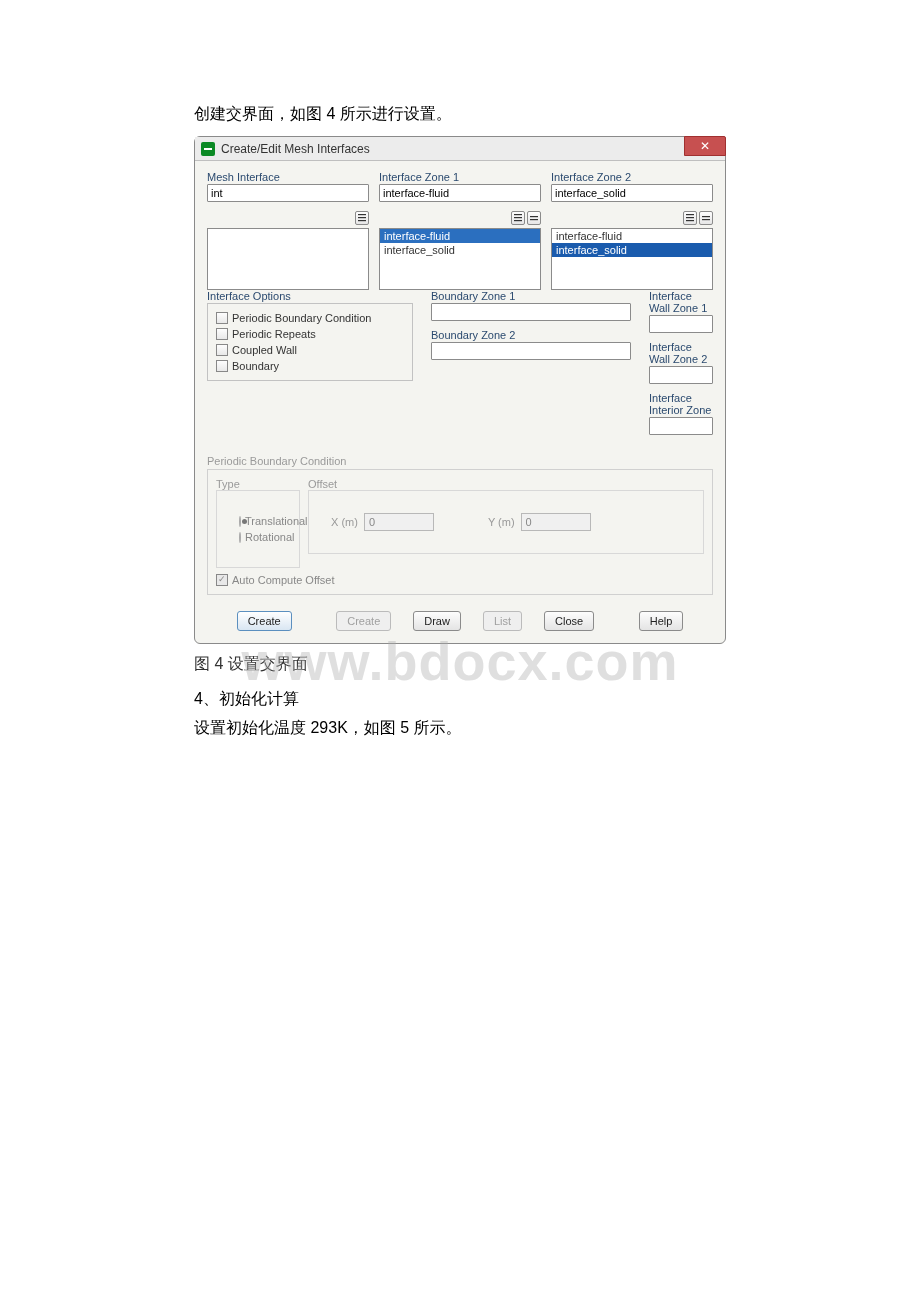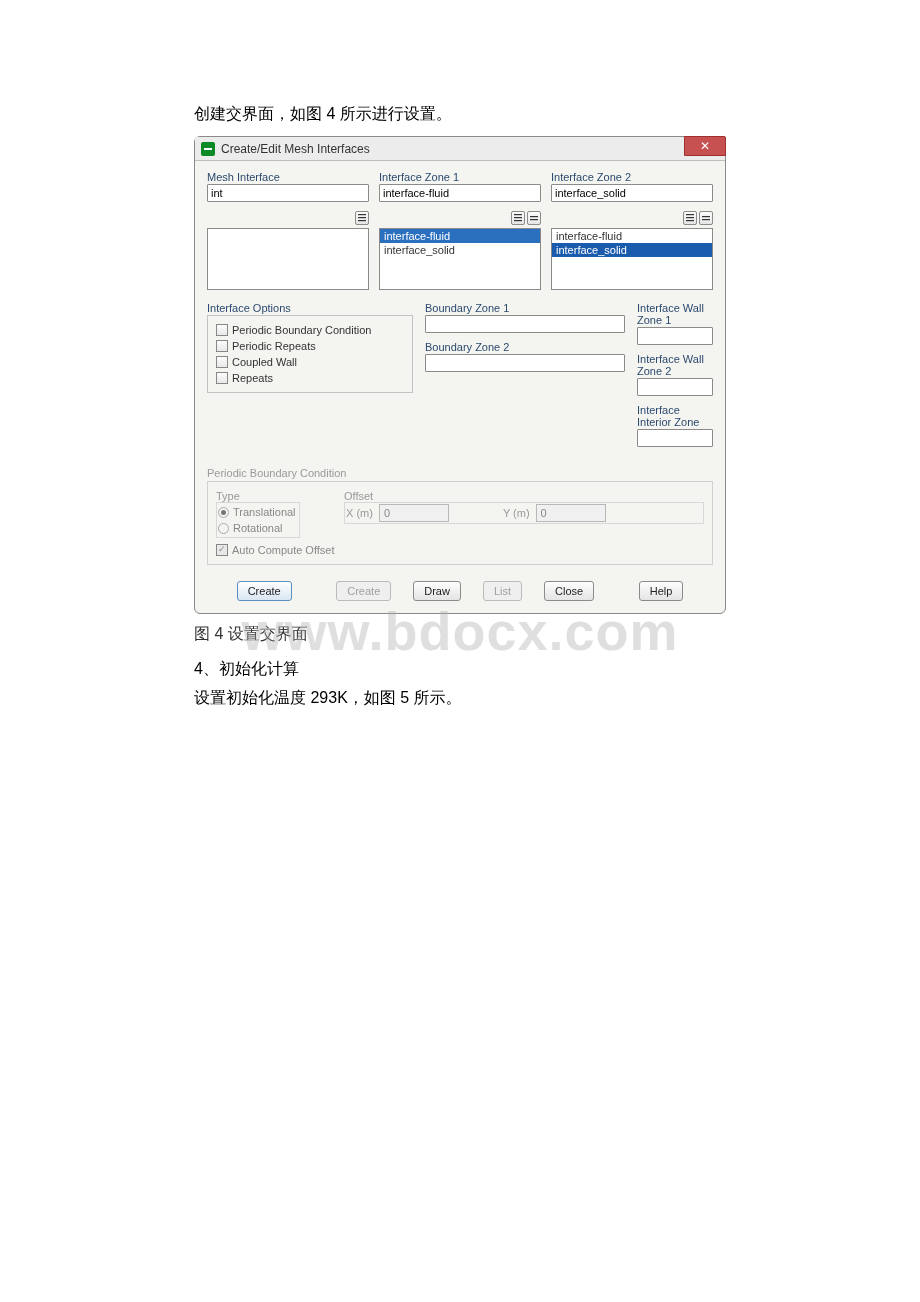--- a/index.html
+++ b/index.html
@@ -23,35 +23,35 @@
     .tbox { width: 100%; height: 18px; border: 1px solid #8b8b8b; background: #fff; font-size: 11px; padding: 1px 3px; border-radius: 1px; }
     
     .filter-row { display: flex; justify-content: flex-end; align-items: center; height: 20px; gap: 2px; }
     .icon-btn { width: 14px; height: 14px; border: 1px solid #8b8b8b; border-radius: 2px; background: linear-gradient(#fdfdfd,#e6e6e6); display: flex; align-items: center; justify-content: center; font-size: 8px; color: #333; }
     
     .listbox { width: 100%; height: 62px; border: 1px solid #8b8b8b; background: #fff; overflow: hidden; }
     .listitem { padding: 1px 4px; font-size: 11px; color: #333; cursor: default; }
     .listitem.selected { background: #2b6fbf; color: #fff; }
     .listitem.sel-dark { background: #1a5bad; color: #fff; }
     
-    .opts-row { display: flex; gap: 12px; margin-top: 12px; }
+    .opts-row { display: flex; gap: 18px; }
     .opts-col { width: 206px; }
     .mid-col { width: 200px; }
     .right-col { flex: 1; }
     
     .group-title { color: #2b4a6f; font-size: 11px; margin-bottom: 1px; }
     .opts-frame { border: 1px solid #c2c2c2; padding: 6px 8px; background: #f4f4f0; }
     .chk-row { display: flex; align-items: center; gap: 4px; font-size: 11px; color: #333; line-height: 16px; }
     .chk { width: 12px; height: 12px; border: 1px solid #888; background: linear-gradient(#fdfdfd,#e8e8e8); }
     
     .pbc-section { margin-top: 20px; color: #9a9a9a; font-size: 11px; }
     .pbc-frame { border: 1px solid #d0d0d0; padding: 8px; margin-top: 2px; background: #f4f4f0; display: flex; flex-direction: column; gap: 6px; }
-    .pbc-top { display: flex; gap: 16px; align-items: flex-start; }
+    .pbc-top { display: flex; gap: 8px; align-items: flex-start; }
     .type-box { width: 84px; }
-    .type-frame { border: 1px solid #d8d8d8; padding: 1px; }
+    .type-frame { border: 1px solid #d8d8d8; padding: 22px; }
     .radio-row { display: flex; align-items: center; gap: 4px; font-size: 11px; color: #888; line-height: 16px; }
     .radio { width: 11px; height: 11px; border: 1px solid #aaa; border-radius: 50%; background: #f4f4f0; position: relative; }
     .radio.checked::after { content: ""; position: absolute; left: 2px; top: 2px; width: 5px; height: 5px; border-radius: 50%; background: #777; }
     .offset-box { display: flex; align-items: center; gap: 6px; color: #999; }
     .off-lbl { font-size: 11px; color: #9a9a9a; }
     .off-in { width: 70px; height: 18px; border: 1px solid #b8b8b8; background: #f0f0f0; font-size: 11px; padding: 1px 4px; color: #888; }
     .auto-row { display: flex; align-items: center; gap: 4px; color: #888; font-size: 11px; }
     .chk.disabled-checked { background: #e8e8e8; position: relative; }
     .chk.disabled-checked::after { content: "✓"; position: absolute; font-size: 9px; left: 1px; top: -1px; color: #888; }
     
@@ -167,21 +167,21 @@
             <div class="chk-row">
                 <div class="chk"></div>
                 <span>Periodic Repeats</span>
               </div>
             <div class="chk-row">
                 <div class="chk"></div>
                 <span>Coupled Wall</span>
               </div>
             <div class="chk-row">
                 <div class="chk"></div>
-                <span>Repeats</span>
+                <span>Boundary</span>
               </div>
           </div>
         </div>
         <div class="mid-col">
           <div class="group-title">Boundary Zone 1</div>
           <input class="tbox" style="">
           <div style="height:8px;"></div>
           <div class="group-title">Boundary Zone 2</div>
           <input class="tbox" style="">
         </div>
@@ -207,21 +207,21 @@
                 <div class="radio-row">
                     <div class="radio checked"></div>
                     <span>Translational</span>
                   </div>
                 <div class="radio-row">
                     <div class="radio"></div>
                     <span>Rotational</span>
                   </div>
               </div>
             </div>
-            <div style="flex:1;margin-left:28px;">
+            <div style="flex:1;">
               <div class="off-lbl">Offset</div>
               <div class="type-frame" style="display:flex; gap:14px; align-items:center;">
                 <div class="offset-box">
                   <span>X (m)</span>
                   <input class="off-in" disabled="" value="0" style="">
                 </div>
                 <div class="offset-box" style="margin-left:40px;">
                   <span>Y (m)</span>
                   <input class="off-in" disabled="" value="0" style="">
                 </div>

